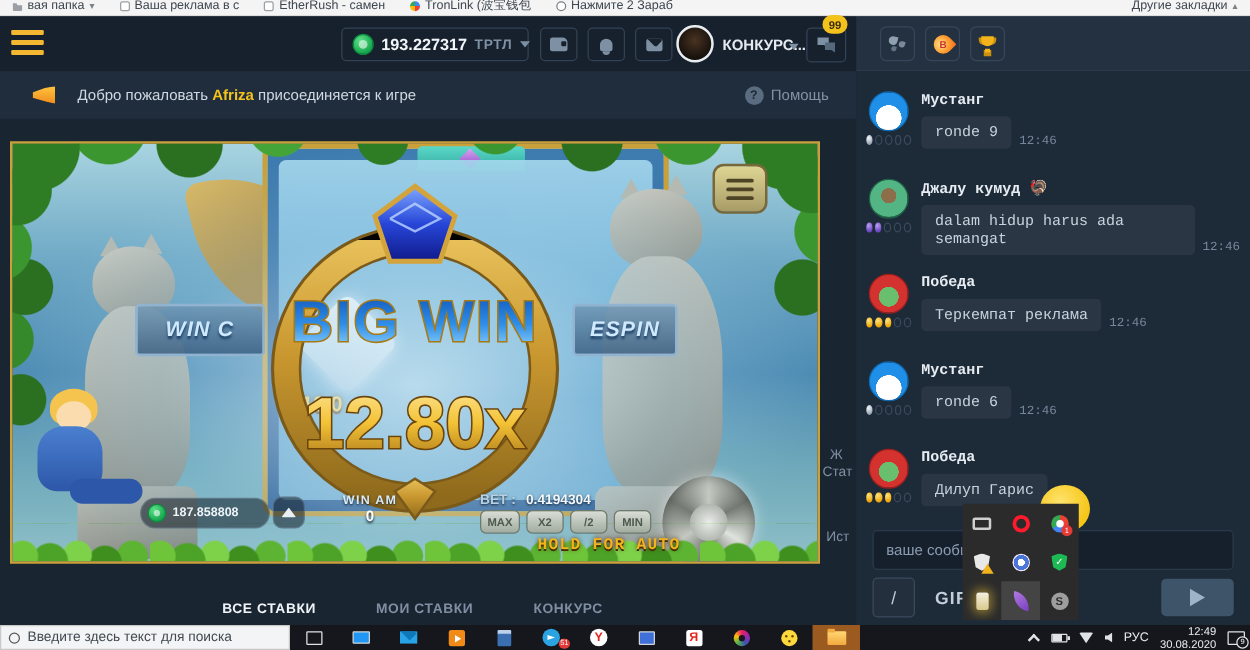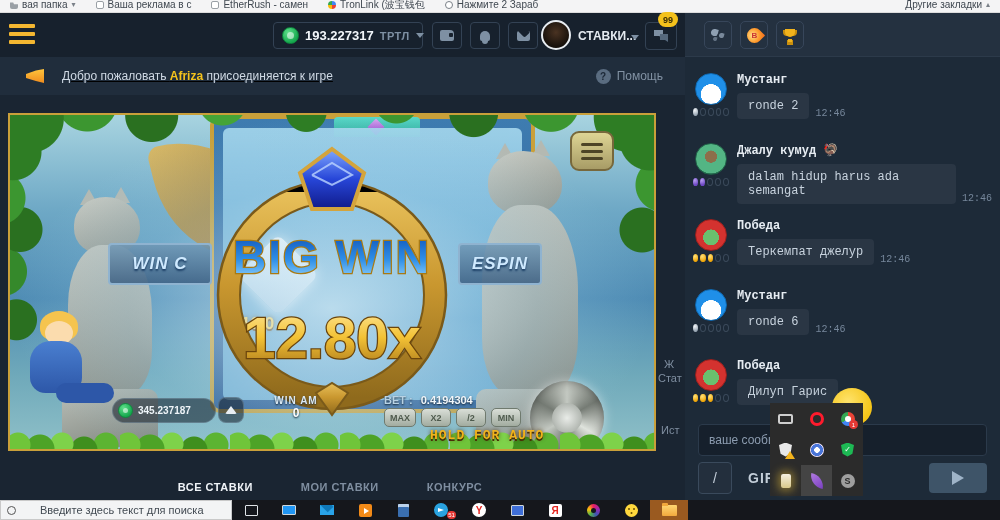--- a/index.html
+++ b/index.html
@@ -53,21 +53,21 @@
   .i-drops i:nth-child(3){ left:3px; top:9px; width:4px; height:4px; opacity:.6; }
   .i-fire { width:15px; height:15px; border-radius:60% 5% 60% 60%; transform:rotate(45deg); background:radial-gradient(circle at 40% 60%,#ffe28a,#ff9b2d 55%,#f06a1d); position:relative; }
   .i-fire:after { content:"B"; position:absolute; inset:0; transform:rotate(-45deg); color:#c33; font-size:8px; font-weight:bold; display:flex; align-items:center; justify-content:center; }
   .i-trophy { width:14px; height:13px; position:relative; }
   .i-trophy:before { content:""; position:absolute; left:2px; top:0; width:10px; height:8px; background:#f2b31c; border-radius:0 0 6px 6px; box-shadow:-3px 0 0 -1px #c98f0e,3px 0 0 -1px #c98f0e; }
   .i-trophy:after { content:""; position:absolute; left:5px; bottom:0; width:4px; height:3px; background:#f2b31c; box-shadow:0 2px 0 1px #c98f0e; }
   .i-q { width:15px; height:15px; border-radius:50%; background:#55punt; background:#5a6c80; color:#1c2836; font-size:10px; font-weight:bold; display:flex; align-items:center; justify-content:center; }
   .i-mega { width:18px; height:14px; background:linear-gradient(180deg,#ffc53d,#f08c1e); clip-path:polygon(0 35%,55% 10%,100% 0,100% 100%,55% 85%,0 65%); }
 
   
-  .notif { position:absolute; left:0; top:57px; width:685px; height:38px; background:#202d3c; display:flex; align-items:center;text-decoration:underline; }
+  .notif { position:absolute; left:0; top:57px; width:685px; height:38px; background:#202d3c; display:flex; align-items:center; }
   .notif-text { margin-left:62px; font-size:12px; color:#cfd9e4; }
   .notif-text .hl { color:#f4c21c; font-weight:bold; }
   .help { position:absolute; right:22px; display:flex; align-items:center; gap:6px; color:#8292a4; font-size:12px; }
 
   
   .game { position:absolute; left:8px; top:113px; width:648px; height:338px; border:2px solid #c9a03a; background:linear-gradient(180deg,#a8d4e0 0%,#6fa9c6 28%,#4f8cb4 55%,#6fa9ba 78%,#8fc0c8 100%); overflow:hidden; }
   .g-haze { position:absolute; inset:0; background:radial-gradient(ellipse at 50% 58%, rgba(235,250,255,.65), rgba(160,210,235,.25) 45%, transparent 70%); }
   .slot-frame { position:absolute; left:200px; top:0px; width:325px; height:298px; background:linear-gradient(180deg,#3e7cb0,#2a5a92); border:4px solid #c9a03a; border-radius:10px; }
   .slot-inner { position:absolute; inset:9px; border-radius:6px; background:linear-gradient(180deg,#a6d8ee,#5fa6cf 70%,#7db8d8); opacity:.9; }
   .slot-top { position:absolute; left:120px; top:-2px; width:86px; height:20px; background:linear-gradient(180deg,#59d8c8,#2fa89a); border-radius:4px 4px 0 0; }
@@ -191,21 +191,21 @@
   .p-warn { position:absolute; right:6px; bottom:6px; width:0; height:0; border-left:5px solid transparent; border-right:5px solid transparent; border-bottom:8px solid #f2b31c; }
   .p-blue { width:14px; height:14px; border-radius:50%; background:radial-gradient(circle,#fff 0 28%,#4a76d9 30% 60%,#f0e6ff 62%); }
   .p-green { width:13px; height:14px; background:#1db954; clip-path:polygon(50% 0,100% 18%,88% 80%,50% 100%,12% 80%,0 18%); position:relative; }
   .p-green:after { content:"✓"; position:absolute; inset:0; color:#fff; font-size:8px; display:flex; align-items:center; justify-content:center; }
   .p-bottle { width:10px; height:14px; background:linear-gradient(180deg,#f5f0e0,#d9c98a); border-radius:2px; box-shadow:0 0 8px 3px rgba(242,200,60,.45); }
   .p-feather { width:14px; height:14px; background:linear-gradient(135deg,#b07ae0,#7a3fc0); border-radius:0 100% 0 100%; transform:rotate(10deg); }
   .p-skype { width:14px; height:14px; border-radius:50%; background:#9e9e9e; color:#2b2b2b; font-size:9px; font-weight:bold; display:flex; align-items:center; justify-content:center; }
 
   
   .taskbar { position:absolute; left:0; top:500px; width:1000px; height:20px; background:#15171c; display:flex; align-items:center; z-index:40; }
-  .tb-search { width:232px; height:20px; background:#f3f4f5; border:1px solid #c9c9c9; display:flex; align-items:center; gap:24px; padding:0 6px; }
+  .tb-search { width:232px; height:20px; background:#f3f4f5; border:1px solid #c9c9c9; display:flex; align-items:center; gap:6px; padding:0 6px; }
   .tb-search input { border:0; background:transparent; font-size:11px; color:#333; width:200px; outline:none; }
   .tb-search input::placeholder { color:#424a52; }
   .tb-mag { width:9px; height:9px; border:1.5px solid #555; border-radius:50%; position:relative; flex:0 0 auto; }
   .tb-icons { display:flex; align-items:center; height:100%; }
   .tb-cell { width:38px; height:20px; display:flex; align-items:center; justify-content:center; position:relative; }
   .tb-cell.active { background:#9a5a20; }
   .t-sq { width:13px; height:11px; border:1.5px solid #dfe3e6; border-radius:1px; }
   .t-pc { width:14px; height:10px; background:#2196f3; border:1.5px solid #cfd6da; border-radius:1px; }
   .t-mail { width:14px; height:10px; background:#29a3e8; clip-path:polygon(0 0,100% 0,100% 100%,0 100%); position:relative; }
   .t-mail:after { content:""; position:absolute; left:2px; top:-3px; width:10px; height:8px; background:#0f78b8; transform:rotate(45deg); }
@@ -283,21 +283,21 @@
     <div class="hbtn" style="left:432px">
         <span class="i-wallet"></span>
       </div>
     <div class="hbtn" style="left:470px">
         <span class="i-bell"></span>
       </div>
     <div class="hbtn" style="left:508px">
         <span class="i-mail"></span>
       </div>
     <div class="avatar-hd"></div>
-    <div class="uname">СТАВКИ...</div>
+    <div class="uname">КОНКУРС...</div>
     <span class="caret uname-caret"></span>
     <div class="chat-toggle">
       <svg width="16" height="14" viewBox="0 0 16 14">
           <path d="M1 1h9v8l-4-2H1z" fill="#7e90a3"></path>
           <path d="M7 5h8v8l-3-2H7z" fill="#55687c"></path>
         </svg>
     </div>
     <div class="badge99">99</div>
   </div>
 
@@ -409,21 +409,21 @@
     <div class="menu-btn">
         <span></span>
         <span></span>
         <span></span>
       </div>
     <div class="spiral"></div>
     <div class="grass"></div>
 
     <div class="g-balance">
       <span class="coin"></span>
-      <span class="g-bal-val">345.237187</span>
+      <span class="g-bal-val">187.858808</span>
     </div>
     <div class="g-up">
         <i></i>
       </div>
     <div class="win-amt">
       <div class="lbl">WIN AM</div>
       <div class="val">0</div>
     </div>
     <div class="bet-row">
       <span class="bet-lbl">BET :</span>
@@ -458,21 +458,21 @@
               <span class="md md-silver"></span>
               <span class="md md-empty"></span>
               <span class="md md-empty"></span>
               <span class="md md-empty"></span>
               <span class="md md-empty"></span>
             </div>
         </div>
         <div class="msg-body">
           <div class="msg-name">Мустанг</div>
           <div class="bubble-row">
-              <div class="bubble">ronde 2</div>
+              <div class="bubble">ronde 9</div>
               <span class="msg-time">12:46</span>
             </div>
         </div>
       </div>
 
       <div class="msg">
         <div class="msg-left">
           <div class="avatar av-dzhalu"></div>
           <div class="medals">
               <span class="md md-purple"></span>
@@ -498,21 +498,21 @@
               <span class="md md-gold"></span>
               <span class="md md-gold"></span>
               <span class="md md-gold"></span>
               <span class="md md-empty"></span>
               <span class="md md-empty"></span>
             </div>
         </div>
         <div class="msg-body">
           <div class="msg-name">Победа</div>
           <div class="bubble-row">
-              <div class="bubble">Теркемпат джелур</div>
+              <div class="bubble">Теркемпат реклама</div>
               <span class="msg-time">12:46</span>
             </div>
         </div>
       </div>
 
       <div class="msg">
         <div class="msg-left">
           <div class="avatar av-must"></div>
           <div class="medals">
               <span class="md md-silver"></span>
@@ -633,15 +633,26 @@
       <div class="tb-cell">
           <span class="t-paint"></span>
         </div>
       <div class="tb-cell">
           <span class="t-emoji"></span>
         </div>
       <div class="tb-cell active">
           <span class="t-folder"></span>
         </div>
     </div>
+    <div class="tray">
+      <span class="tr-caret"></span>
+      <span class="tr-bat"></span>
+      <span class="tr-wifi"></span>
+      <span class="tr-vol"></span>
+      <span class="tr-lang">РУС</span>
+      <span class="tr-clock"><span>12:49</span><br><span>30.08.2020</span></span>
+      <span class="tr-notif">
+          <span class="nb">9</span>
+        </span>
+    </div>
   </div>
 
 </div>
 
 </body></html>

